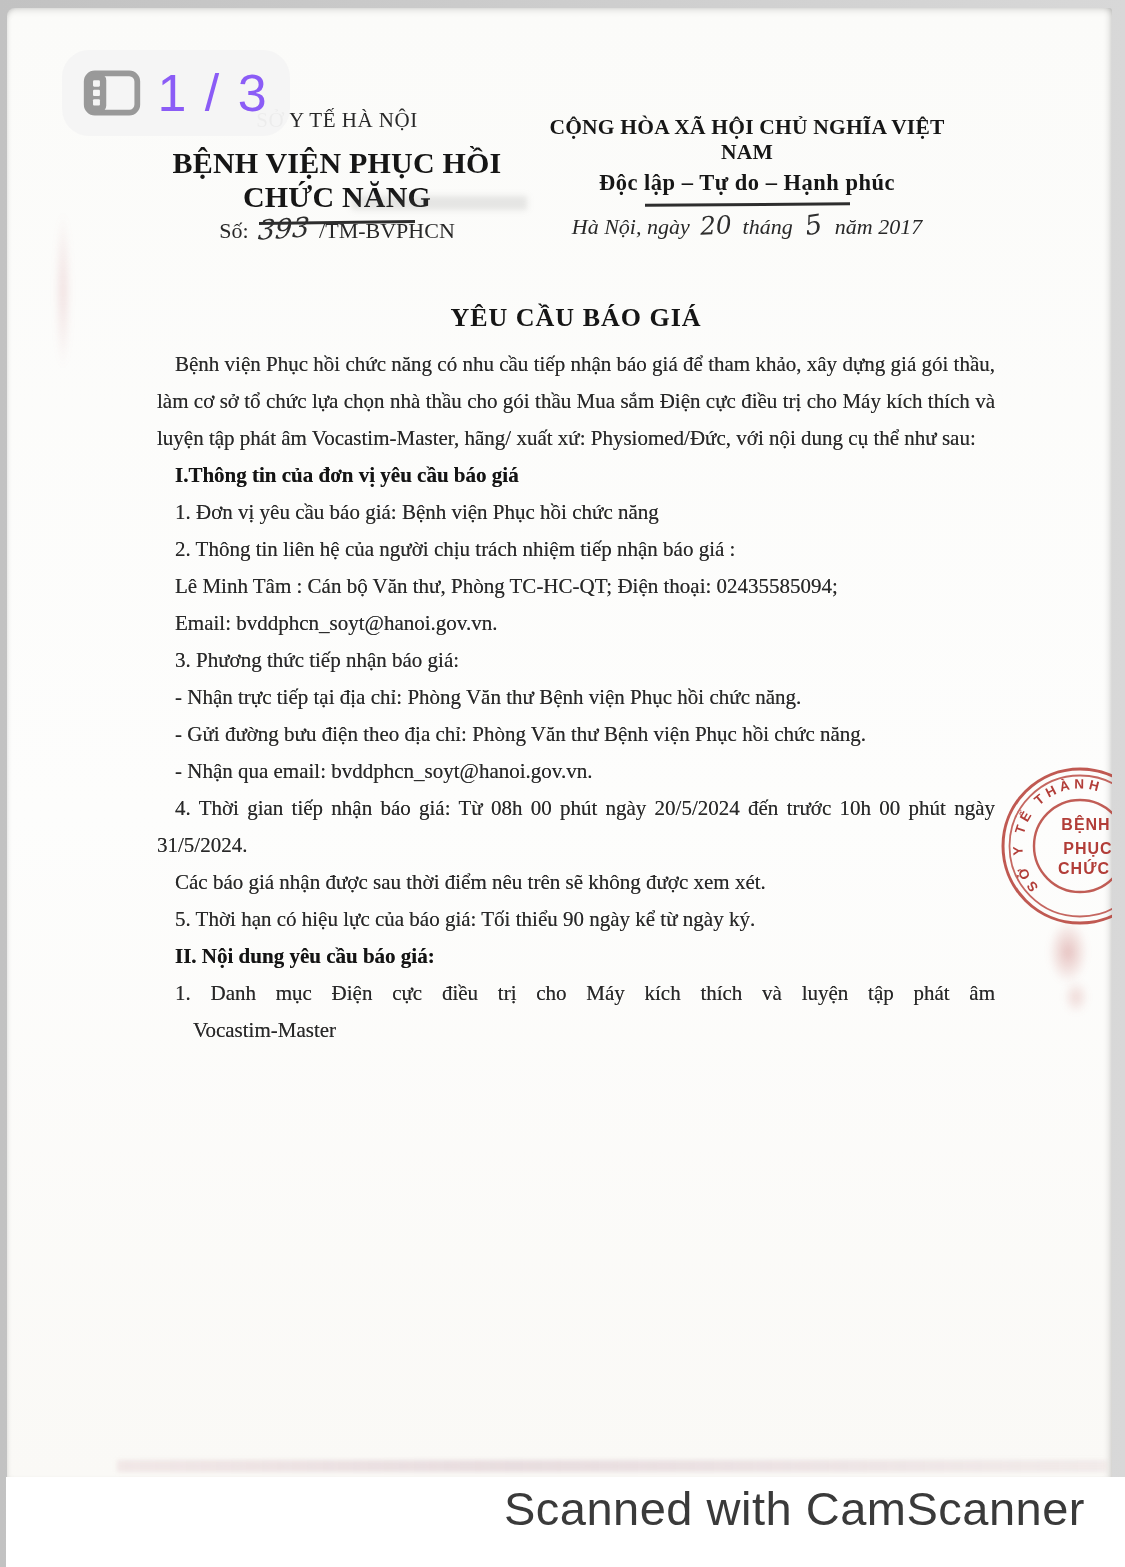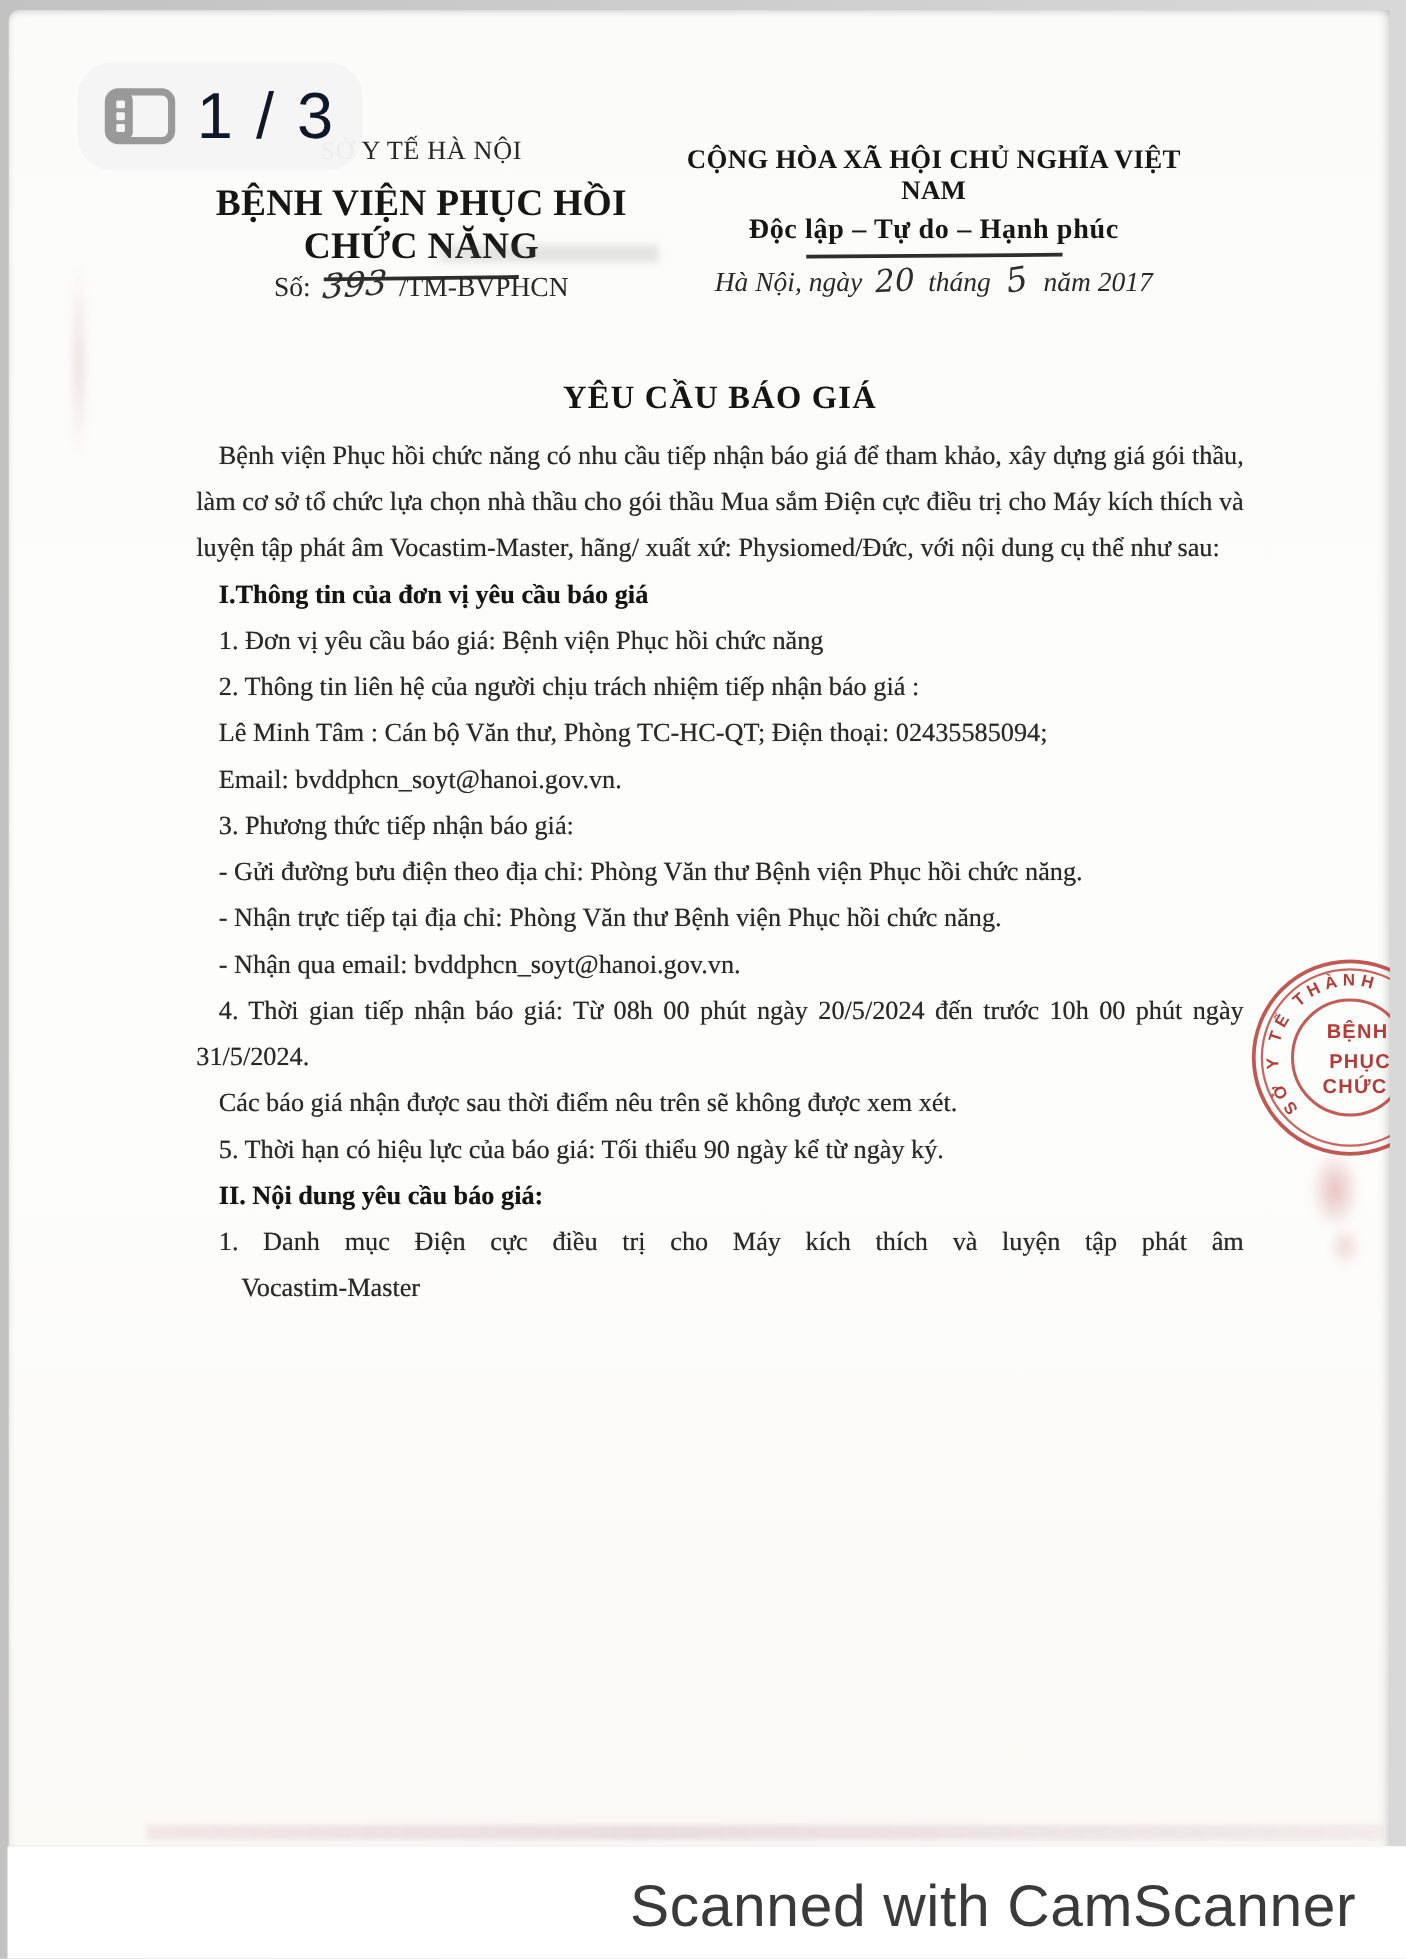--- a/index.html
+++ b/index.html
@@ -13,21 +13,21 @@
     background:linear-gradient(180deg,#fbfbf9 0%,#fdfdfc 55%,#faf9f6 100%);
     border-radius:8px 3px 0 0;overflow:hidden;
     box-shadow:inset -7px 0 9px -7px rgba(0,0,0,.28), inset 0 7px 8px -7px rgba(0,0,0,.22), inset 4px 0 6px -5px rgba(0,0,0,.18);
   }
   
   .badge{
     position:absolute;left:55px;top:42px;width:228px;height:86px;border-radius:27px;
     background:rgba(245,245,245,.96);display:flex;align-items:center;gap:16px;
     padding:0;box-sizing:border-box;justify-content:center;z-index:5;
   }
-  .badge .num{font-family:"Liberation Sans",sans-serif;font-size:52px;color:#0f172a;letter-spacing:2px;}
+  .badge .num{font-family:"Liberation Sans",sans-serif;font-size:52px;color:#8b5cf6;letter-spacing:2px;}
   
   .hdr-left{position:absolute;left:140px;top:100px;width:380px;text-align:center;}
   .hdr-left .l1{font-size:21px;letter-spacing:.5px;}
   .hdr-left .l2{font-size:30px;font-weight:bold;color:#161616;margin-top:13px;letter-spacing:.2px;}
   .u1{width:156px;height:3px;background:#2e2e2e;margin:7px auto 0;transform:rotate(-.7deg);}
   .ref-line{position:absolute;left:140px;top:205px;width:380px;text-align:center;font-size:22px;}
   .hdr-right{position:absolute;left:515px;top:107px;width:450px;text-align:center;}
   .hdr-right .l1{font-size:21.5px;font-weight:bold;color:#161616;letter-spacing:.2px;}
   .hdr-right .l2{font-size:22.5px;font-weight:bold;color:#161616;margin-top:5px;letter-spacing:.5px;}
   .u2{width:205px;height:2.5px;background:#2e2e2e;margin:7px auto 0;transform:rotate(-.4deg);}
@@ -54,21 +54,21 @@
     background:radial-gradient(ellipse at 50% 50%,rgba(190,90,100,.17),transparent 72%);}
   .sm-hdr{left:345px;top:188px;width:175px;height:14px;filter:blur(3px);background:rgba(115,115,115,.16);}
   .sm-red1{left:1041px;top:912px;width:40px;height:64px;filter:blur(3px);
     background:radial-gradient(ellipse at 50% 50%,rgba(180,60,55,.30),transparent 70%);}
   .sm-red2{left:1056px;top:972px;width:26px;height:34px;filter:blur(3px);
     background:radial-gradient(ellipse at 50% 50%,rgba(180,60,55,.18),transparent 70%);}
   .sm-bottom{left:110px;top:1452px;width:990px;height:12px;filter:blur(2px);
     background:linear-gradient(90deg,rgba(205,160,170,.20),rgba(193,158,172,.30) 40%,rgba(205,170,180,.18));}
   
   .footer{position:absolute;left:6px;top:1477px;width:1119px;height:90px;background:#ffffff;}
-  .footer .wm{position:absolute;right:40px;top:20px;font-family:"Liberation Sans",sans-serif;
+  .footer .wm{position:absolute;right:40px;top:4px;font-family:"Liberation Sans",sans-serif;
     font-size:47px;color:#3a3a3a;letter-spacing:.5px;}
 </style>
 </head>
 <body>
 
 <div class="sheet">
 
   <div class="hdr-left">
     <div class="l1">SỞ Y TẾ HÀ NỘI</div>
     <div class="l2">BỆNH VIỆN PHỤC HỒI CHỨC NĂNG</div>
@@ -96,22 +96,22 @@
   <div class="title">YÊU CẦU BÁO GIÁ</div>
 
   <div class="body">
     <p>Bệnh viện Phục hồi chức năng có nhu cầu tiếp nhận báo giá để tham khảo, xây dựng giá gói thầu, làm cơ sở tổ chức lựa chọn nhà thầu cho gói thầu Mua sắm Điện cực điều trị cho Máy kích thích và luyện tập phát âm Vocastim-Master, hãng/ xuất xứ: Physiomed/Đức, với nội dung cụ thể như sau:</p>
     <p class="b">I.Thông tin của đơn vị yêu cầu báo giá</p>
     <p>1. Đơn vị yêu cầu báo giá: Bệnh viện Phục hồi chức năng</p>
     <p>2. Thông tin liên hệ của người chịu trách nhiệm tiếp nhận báo giá :</p>
     <p>Lê Minh Tâm : Cán bộ Văn thư, Phòng TC-HC-QT; Điện thoại: 02435585094;</p>
     <p>Email: bvddphcn_soyt@hanoi.gov.vn.</p>
     <p>3. Phương thức tiếp nhận báo giá:</p>
+    <p>- Nhận trực tiếp tại địa chỉ:  Phòng Văn thư Bệnh viện Phục hồi chức năng.</p>
     <p>- Gửi đường bưu điện theo địa chỉ: Phòng Văn thư Bệnh viện Phục hồi chức năng.</p>
-    <p>- Nhận trực tiếp tại địa chỉ:  Phòng Văn thư Bệnh viện Phục hồi chức năng.</p>
     <p>- Nhận qua email: bvddphcn_soyt@hanoi.gov.vn.</p>
     <p>4. Thời gian tiếp nhận báo giá: Từ 08h 00 phút ngày 20/5/2024 đến trước 10h 00 phút ngày 31/5/2024.</p>
     <p>Các báo giá nhận được sau thời điểm nêu trên sẽ không được xem xét.</p>
     <p>5. Thời hạn có hiệu lực của báo giá: Tối thiểu 90 ngày kể từ ngày ký.</p>
     <p class="b">II. Nội dung yêu cầu báo giá:</p>
     <p class="hang">
       <span class="l1">1. Danh mục Điện cực điều trị cho Máy kích thích và luyện tập phát âm</span>
       <span class="l2">Vocastim-Master</span>
     </p>
   </div>

